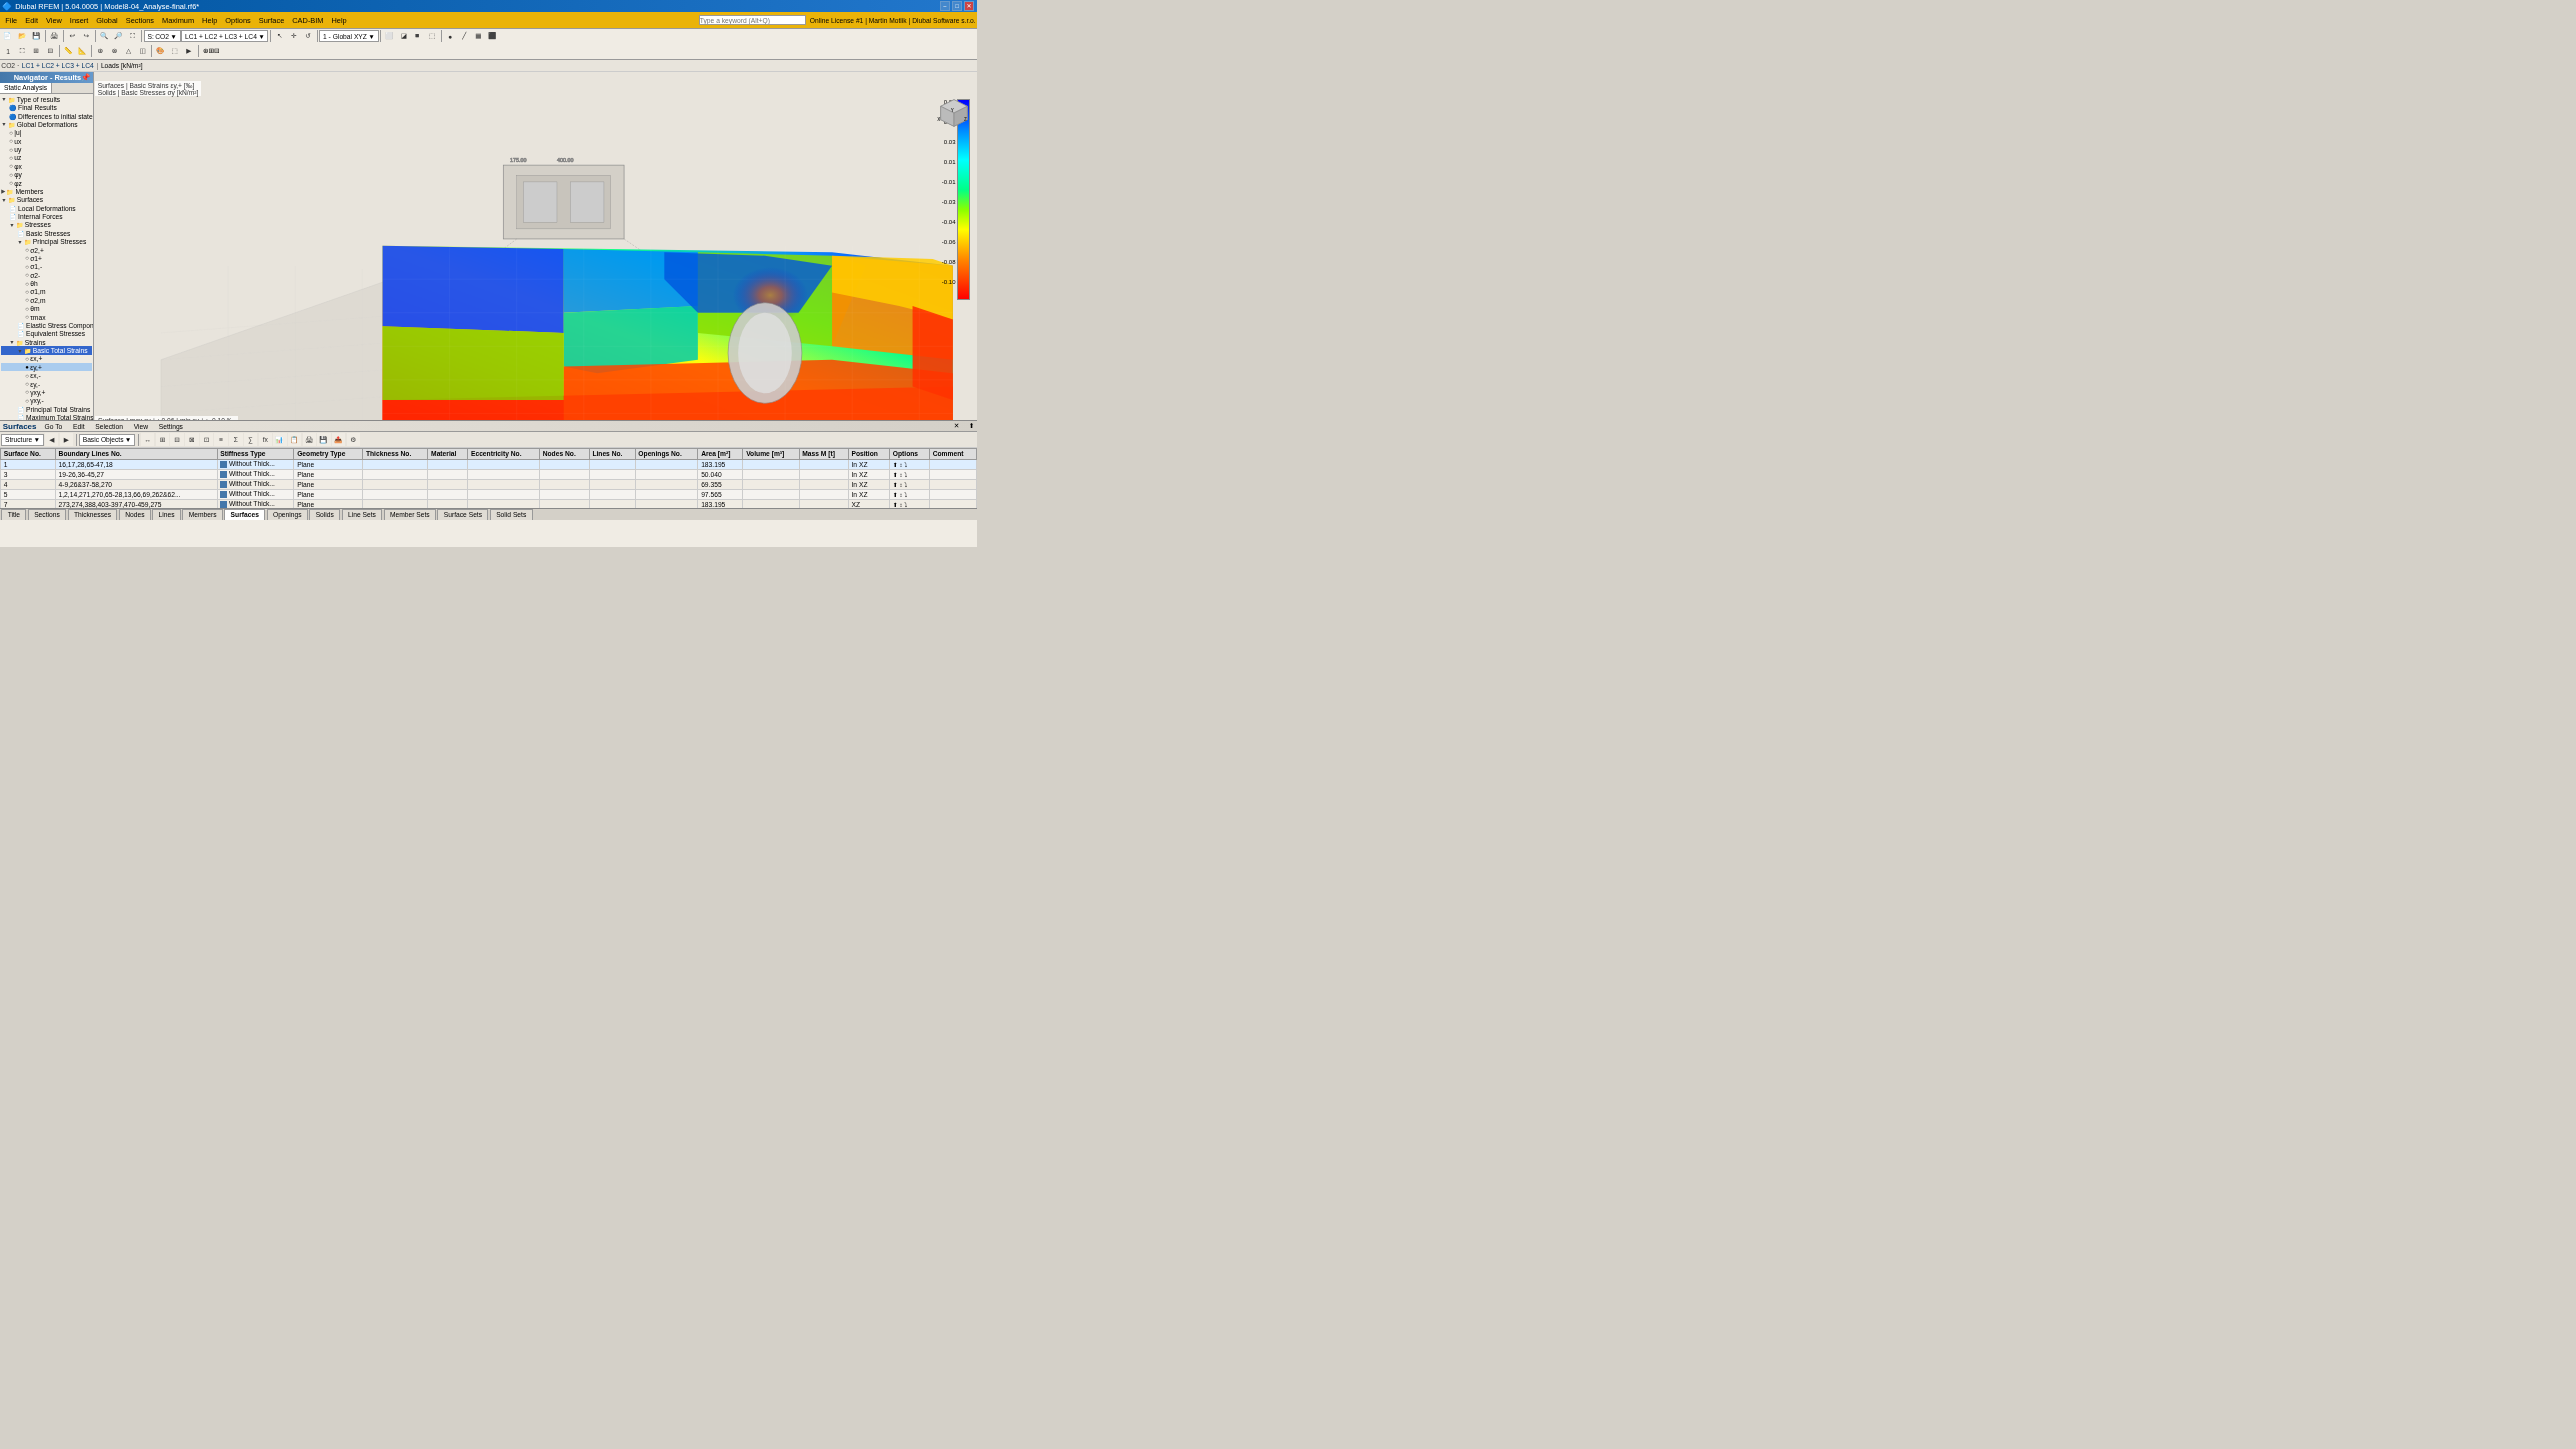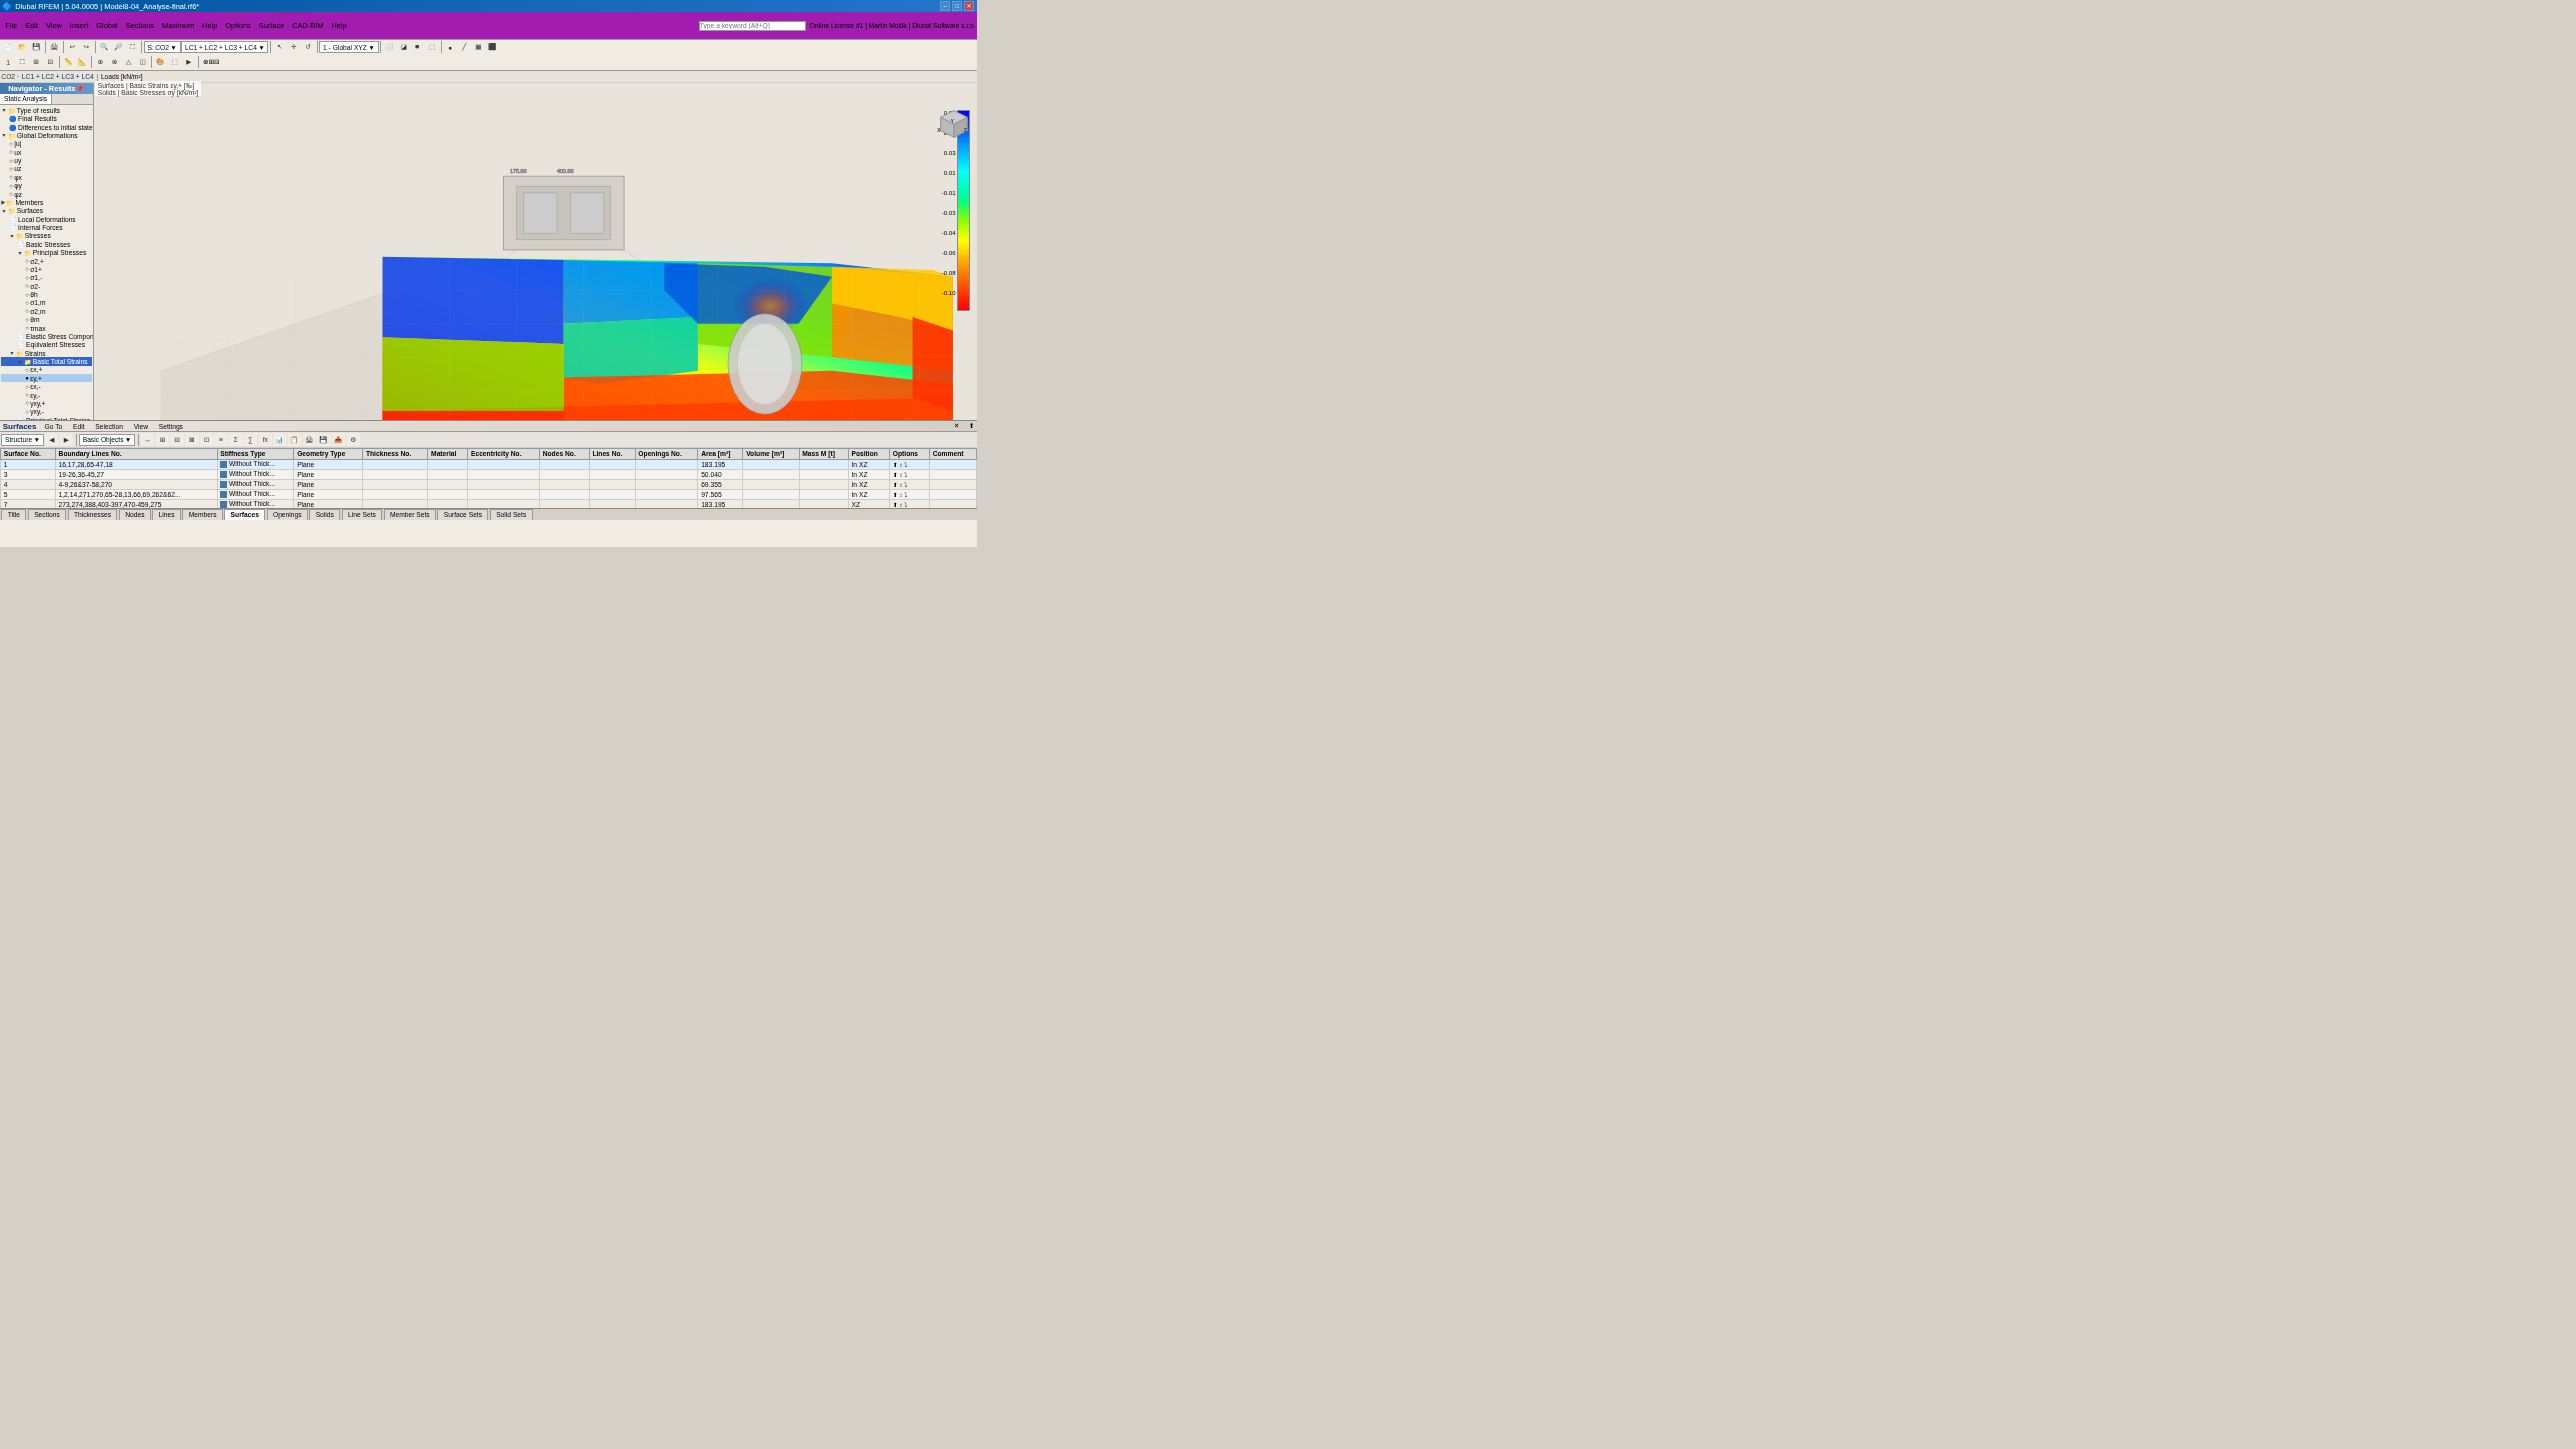--- a/index.html
+++ b/index.html
@@ -32,22 +32,22 @@
       border: 0.7px solid #6699cc;
       color: white;
       font-size: 6px;
       display: flex; align-items: center; justify-content: center;
       cursor: pointer;
     }
     .title-btn.close { background: #cc4444; }
 
     
     .menu-bar {
-      height: 28px;
-      background: #a21caf;
+      height: 17px;
+      background: #eab308;
       display: flex;
       align-items: center;
       padding: 0 1.3px;
       border-bottom: 0.7px solid #999;
       font-size: 7.4px;
       justify-content: center;
     }
     .menu-item {
       padding: 0.7px 4px;
       cursor: pointer;
@@ -103,21 +103,21 @@
       flex-direction: column;
       overflow: hidden;
     }
     .navigator-header {
       background: linear-gradient(to right, #4477aa, #6699cc);
       color: white;
       padding: 1.3px 2.7px;
       font-size: 7.4px;
       font-weight: bold;
       display: flex;
-      justify-content: center;
+      justify-content: flex-end;
       align-items: center;
     }
     .navigator-tabs {
       display: flex;
       background: #e0dcd4;
       border-bottom: 0.7px solid #999;
     }
     .nav-tab {
       padding: 1.3px 4px;
       font-size: 6.7px;

